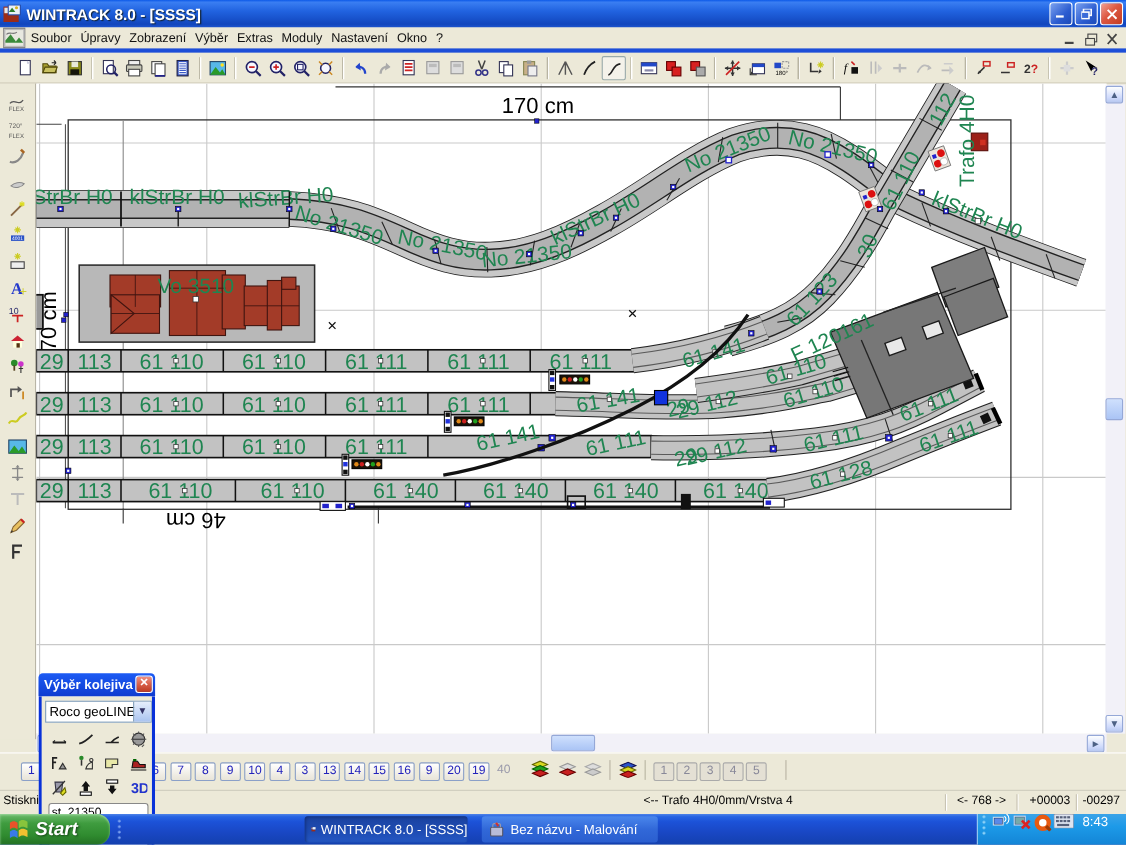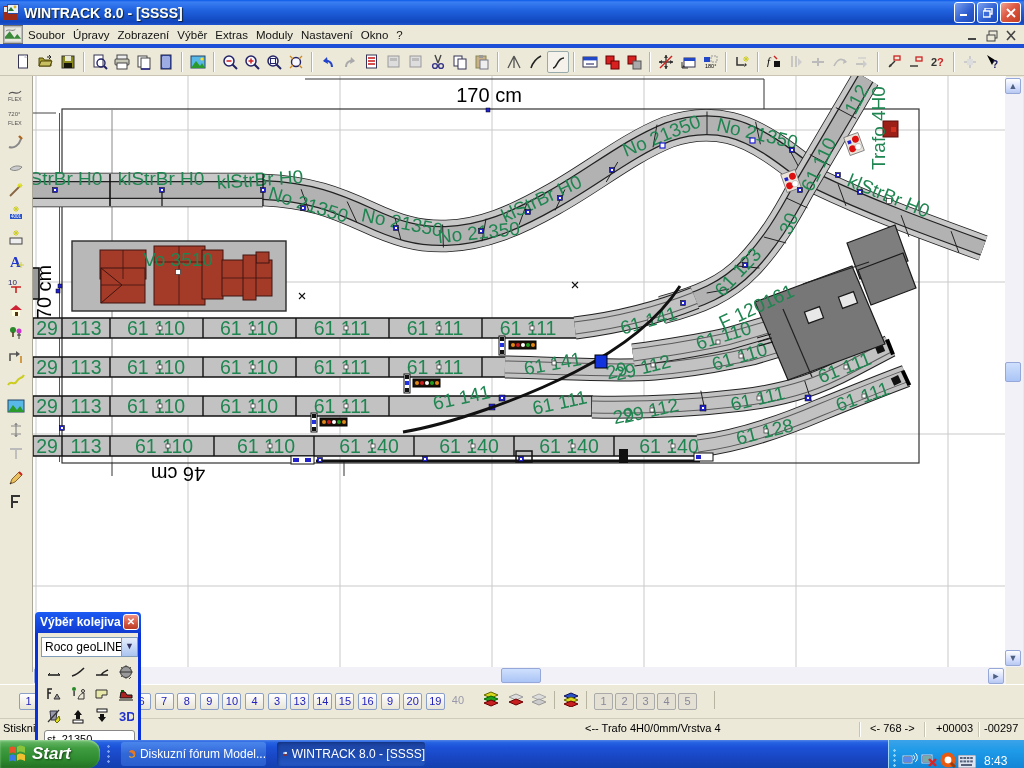--- a/index.html
+++ b/index.html
@@ -36,21 +36,21 @@
 #btoolbar{left:0;top:684px;width:1024px;height:34px;background:#ece9d8;border-top:1px solid #fff}
 .nbtn{position:absolute;top:8px;width:19px;height:17px;border:1px solid #8ba0c8;border-radius:2px;background:linear-gradient(#fff,#e8e4d8);color:#2222bb;font-size:11px;text-align:center;line-height:15px}
 
 #status{left:0;top:718px;width:1024px;height:22px;background:#ece9d8;border-top:1px solid #cfccbe;font-size:11px;color:#000}
 #status .pan{position:absolute;top:3px;font-size:11px}
 
 #taskbar{left:0;top:740px;width:1024px;height:28px;z-index:100;background:linear-gradient(to bottom,#4f83e8 0%,#2663e2 9%,#1c52d8 25%,#1947c4 60%,#1340ae 100%)}
 #startbtn{position:absolute;left:0;top:0;width:100px;height:28px;border-radius:0 12px 12px 0;background:linear-gradient(to bottom,#6cbb6c 0%,#3f9c3f 30%,#2f8b2f 70%,#237023 100%);box-shadow:inset 0 1px 2px #9ed89e;display:flex;align-items:center}
 #startbtn .stxt{color:#fff;font-style:italic;font-weight:bold;font-size:17px;margin-left:5px;white-space:nowrap;flex:0 0 auto;text-shadow:1px 1px 2px #164316}
 .taskbtn{position:absolute;top:2px;height:24px;border-radius:3px;font-size:12px;color:#fff;display:flex;align-items:center;overflow:hidden;white-space:nowrap}
-#tray{position:absolute;right:0;top:0;width:136px;height:28px;background:linear-gradient(to bottom,#3ba3e8 0%,#1d9ae8 40%,#1385d6 100%);border-left:1px solid #9fd5f5;display:flex;align-items:flex-end;color:#fff;font-size:12px}
+#tray{position:absolute;right:0;top:0;width:136px;height:28px;background:linear-gradient(to bottom,#3ba3e8 0%,#1d9ae8 40%,#1385d6 100%);border-left:1px solid #9fd5f5;display:flex;align-items:flex-start;color:#fff;font-size:12px}
 
 #float{left:35px;top:633px;width:106px;height:135px;background:#ece9d8;border:3px solid #0831d9;border-top:none;border-radius:0 0 2px 2px;z-index:50}
 #floattitle{position:absolute;left:-3px;top:-21px;width:106px;height:21px;background:linear-gradient(to bottom,#1c5bf4,#0f3bd0);border-radius:4px 4px 0 0;color:#fff;font-weight:bold;font-size:12px;line-height:20px;padding-left:5px}
 </style>
 </head>
 <body>
 <div id="scr">
 
   <div id="title" class="abs">
     <svg width="18" height="18" style="margin-left:3px" viewBox="0 0 18 18">
@@ -887,36 +887,36 @@
     <div id="startbtn">
       <svg width="20" height="20" style="margin-left:7px;flex:0 0 auto" viewBox="0 0 20 20">
           <path d="M2 4c2-2 5-2 7 0v6c-2-2-5-2-7 0z" fill="#e8532a"></path>
           <path d="M10 3c2-2 5-2 8 0v6c-3-2-6-2-8 0z" fill="#88c43c"></path>
           <path d="M2 12c2-2 5-2 7 0v6c-2-2-5-2-7 0z" fill="#3a7ae8"></path>
           <path d="M10 11c2-2 5-2 8 0v6c-3-2-6-2-8 0z" fill="#f0c030"></path>
         </svg>
       <span class="stxt">Start</span>
     </div>
     <div style="position:absolute;left:107px;top:4px;width:3px;height:20px;background:radial-gradient(circle,#7aa0ee 1px,transparent 1.5px);background-size:3px 5px"></div>
-    <div class="taskbtn" style="left:121px;width:145px;background:linear-gradient(#4a86ec,#3168d8 50%,#2a5ecf)">
-      <svg width="16" height="16" style="margin:0 4px 0 6px" viewBox="0 0 16 16">
-          <circle cx="8" cy="8" r="7" fill="#3a66c8"></circle>
-          <path d="M8 1a7 7 0 017 7c0 2-1 4-2 5-2-8-7-9-10-8a7 7 0 015-4z" fill="#e87820"></path>
-          <path d="M4 12c3 3 8 2 10-1" stroke="#e8a020" stroke-width="2" fill="none"></path>
-        </svg>
-      Diskuzní fórum Model...
-    </div>
     <div class="taskbtn" style="left:277px;width:148px;background:linear-gradient(#1c43a0,#1e4cb4 60%,#2558c4);box-shadow:inset 1px 1px 3px #12307c">
       <svg width="16" height="16" style="margin:0 4px 0 6px" viewBox="0 0 18 18">
           <rect x="0" y="2" width="14" height="14" fill="#9c2c18"></rect>
           <rect x="1" y="3" width="12" height="5" fill="#e8e8e8"></rect>
           <rect x="4" y="0" width="12" height="10" fill="#274ba6"></rect>
           <rect x="5" y="1" width="10" height="8" fill="#e8f0f8"></rect>
         </svg>
       WINTRACK 8.0 - [SSSS]
+    </div>
+    <div class="taskbtn" style="left:438px;width:160px;background:linear-gradient(#4a86ec,#3168d8 50%,#2a5ecf)">
+      <svg width="16" height="16" style="margin:0 4px 0 6px" viewBox="0 0 16 16">
+          <rect x="2" y="6" width="11" height="8" rx="1" fill="#b8bcd8" stroke="#556"></rect>
+          <path d="M4 6V4c0-2 7-2 7 0v2" stroke="#99a" fill="none"></path>
+          <path d="M7 2l2 3" stroke="#c33" stroke-width="2"></path>
+        </svg>
+      Bez názvu - Malování
     </div>
     <div id="tray">
       <div style="width:3px;height:20px;margin-left:4px;background:radial-gradient(circle,#8ed2f8 1px,transparent 1.5px);background-size:3px 5px"></div>
       <svg width="17" height="15" style="margin-left:6px" viewBox="0 0 17 15">
           <rect x="1" y="3" width="9" height="7" fill="#2a3a6a" stroke="#cde"></rect>
           <rect x="2" y="4" width="7" height="5" fill="#5a8ae8"></rect>
           <path d="M11 2c2 1 2 4 0 5M13 0c3 2 3 7 0 9" stroke="#fff" fill="none"></path>
         </svg>
       <svg width="17" height="15" style="margin-left:2px" viewBox="0 0 17 15">
           <rect x="1" y="2" width="10" height="8" fill="#3a4a7a" stroke="#cde"></rect>

